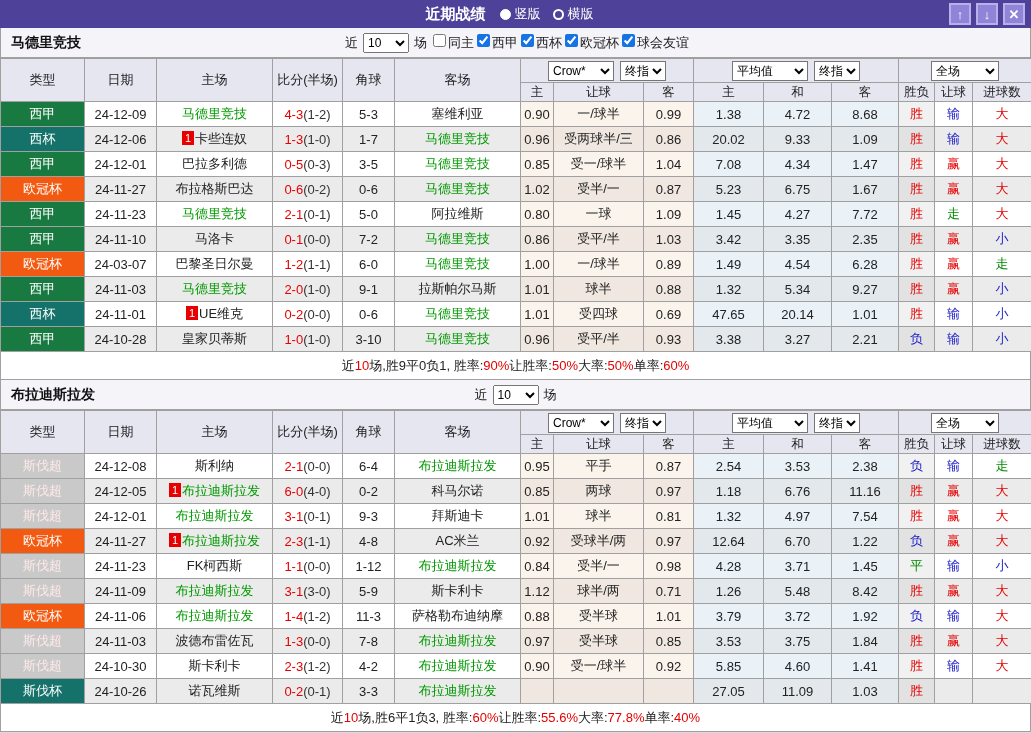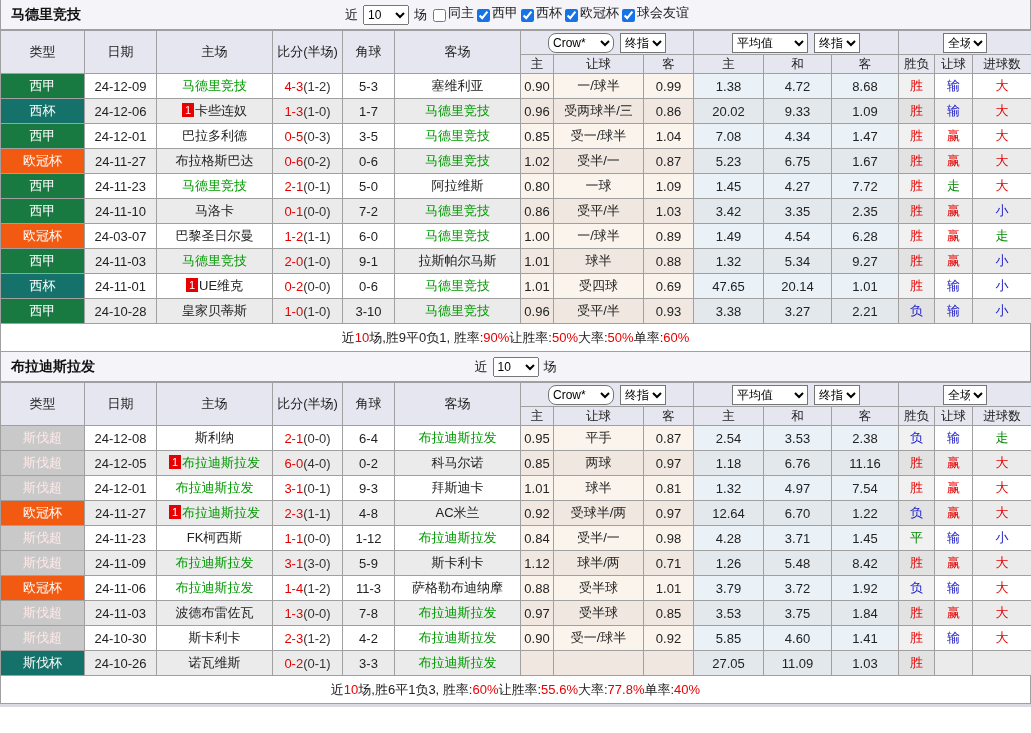--- a/index.html
+++ b/index.html
@@ -19,32 +19,32 @@
             color: #fff; font-size: 13px; font-weight: bold; display: flex; align-items: center; justify-content: center;
             cursor: pointer; line-height: 1; padding: 0; }
 
   
   .section-head { height: 30px; background: #f4f4f9; border: 1px solid #a0a0a0; border-top: none;
                   display: flex; align-items: center; position: relative; font-size: 13px; }
   .team-name { position: absolute; left: 10px; font-weight: bold; font-size: 14px; color: #111; }
   .filters { margin: 0 auto; display: flex; align-items: center; color: #222; }
   .filters .lbl { margin: 0 3px; }
   .filters select { font-size: 12px; height: 20px; }
-  .cbx { display: inline-flex; align-items: flex-end; margin-left: 3px; cursor: pointer; }
+  .cbx { display: inline-flex; align-items: flex-start; margin-left: 3px; cursor: pointer; }
   .cbx input { width: 13px; height: 13px; accent-color: #1673e6; margin-right: 2px; }
 
   
   table { width: 1031px; border-collapse: collapse; table-layout: fixed; }
   th, td { border: 1px solid #a0a0a0; text-align: center; font-size: 13px;
            white-space: nowrap; overflow: hidden; padding: 0 2px; }
   thead th { background: var(--header-bg, #e6e6f1); font-weight: normal; color: #222; }
   tr.h1 th { height: 24px; }
   tr.h2 th { height: 19px; font-size: 12.5px; }
   .h1 select { font-size: 12px; height: 20px; margin: 0 3px; background: #fff; }
-  .sel-crow { width: 66px; border-radius: 8px; } .sel-final { width: 46px; } .sel-avg { width: 76px; } .sel-scope { width: 44px; }
+  .sel-crow { width: 66px; } .sel-final { width: 46px; } .sel-avg { width: 76px; } .sel-scope { width: 68px; }
   .sel-count { width: 46px; margin: 0 2px; }
   tbody td { height: 25px; color: #222; }
   tbody tr:nth-child(even) td { background: var(--row-alt, #ebebeb); }
   tbody td.c-odds { background: var(--odds-bg, #fbf4ec); margin-left: 44px; }
   tbody tr:nth-child(even) td.c-odds { background: var(--odds-alt, #efe7e0); }
   tbody td.c-avg { background: var(--avg-bg, #eaf2f8); }
   tbody tr:nth-child(even) td.c-avg { background: var(--avg-alt, #e3e8ec); }
   tbody td.c-wl { background: #f1f1f1; }
   tbody tr:nth-child(even) td.c-wl { background: #e2e2e2; }
   td.c-league { color: #fff; font-size: 13px; }
@@ -61,20 +61,42 @@
   .summary { height: 28px; border: 1px solid #a0a0a0; border-top: none; background: #fff;
              display: flex; align-items: center; justify-content: center; font-size: 13px; color: #222; }
   .summary .red { color: var(--red, #e60000); }
   .bottom-strip { height: 3px; background: #d9d9e2; }
 </style>
 </head>
 <body>
 
 <div class="app">
 
+  <div class="titlebar">
+    <span class="title">近期战绩</span>
+    <span class="radio">
+      <span class="radio-dot on"></span>
+      <span>竖版</span>
+    </span>
+    <span class="radio">
+      <span class="radio-dot off"></span>
+      <span>横版</span>
+    </span>
+    <div class="tb-buttons">
+      <button class="tb-btn">
+          <span>↑</span>
+        </button>
+      <button class="tb-btn">
+          <span>↓</span>
+        </button>
+      <button class="tb-btn">
+          <span>✕</span>
+        </button>
+    </div>
+  </div>
 
   <div>
     <div class="section-head">
       <span class="team-name">马德里竞技</span>
       <span class="filters">
         <span class="lbl">近</span>
         <select class="sel-count"><option>10</option></select>
         <span class="lbl">场</span>
         <span><label class="cbx"><input type="checkbox" style="">同主</label><label class="cbx"><input type="checkbox" checked="" style="">西甲</label><label class="cbx"><input type="checkbox" checked="" style="">西杯</label><label class="cbx"><input type="checkbox" checked="" style="">欧冠杯</label><label class="cbx"><input type="checkbox" checked="" style="">球会友谊</label></span>
       </span>

